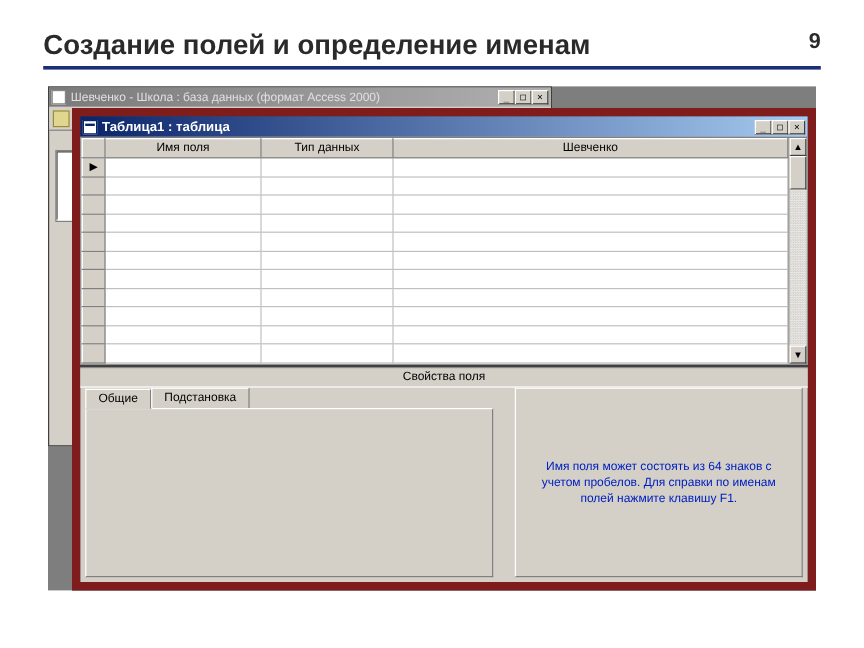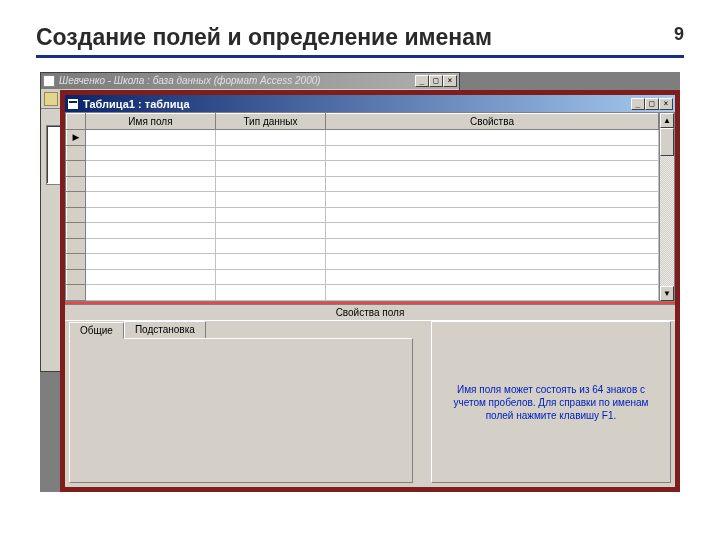--- a/index.html
+++ b/index.html
@@ -51,23 +51,22 @@
   .db-titlebar {
     height: 16px;
     background: linear-gradient(to right, #7a7a7a, #b0b0b0);
     display: flex;
     align-items: center;
     justify-content: space-between;
     padding: 0 2px;
   }
   .db-titlebar-left {
     display: flex;
-    align-items: flex-start;
+    align-items: center;
     gap: 4px;
-    font-style: italic;
   }
   .db-icon {
     width: 12px;
     height: 12px;
     background: #fff;
     border: 1px solid #888;
     display: inline-block;
   }
   .db-title-text {
     font-size: 10px;
@@ -115,22 +114,22 @@
     border: 1px solid #808080;
     box-shadow: inset -1px -1px #fff, inset 1px 1px #404040;
   }
   
   .table-window {
     position: absolute;
     top: 18px;
     left: 20px;
     right: 0;
     bottom: 0;
-    background: #ef4444;
-    border: 5px solid #7f1d1d;
+    background: #404040;
+    border: 7px solid #7f1d1d;
   }
   .tbl-titlebar {
     height: 17px;
     background: linear-gradient(to right, #0a246a, #a6caf0);
     display: flex;
     align-items: center;
     justify-content: space-between;
     padding: 0 2px;
   }
   .tbl-titlebar-left {
@@ -349,21 +348,21 @@
         </div>
       </div>
 
       <div class="grid-area">
         <table class="grid-table">
           <thead>
             <tr>
               <th class="row-selector"></th>
               <th class="col-name">Имя поля</th>
               <th class="col-type">Тип данных</th>
-              <th>Свойства</th>
+              <th>Шевченко</th>
             </tr>
           </thead>
           <tbody>
             <tr>
               <td class="row-selector">▶</td>
               <td></td>
               <td></td>
               <td></td>
             </tr>
             <tr>

